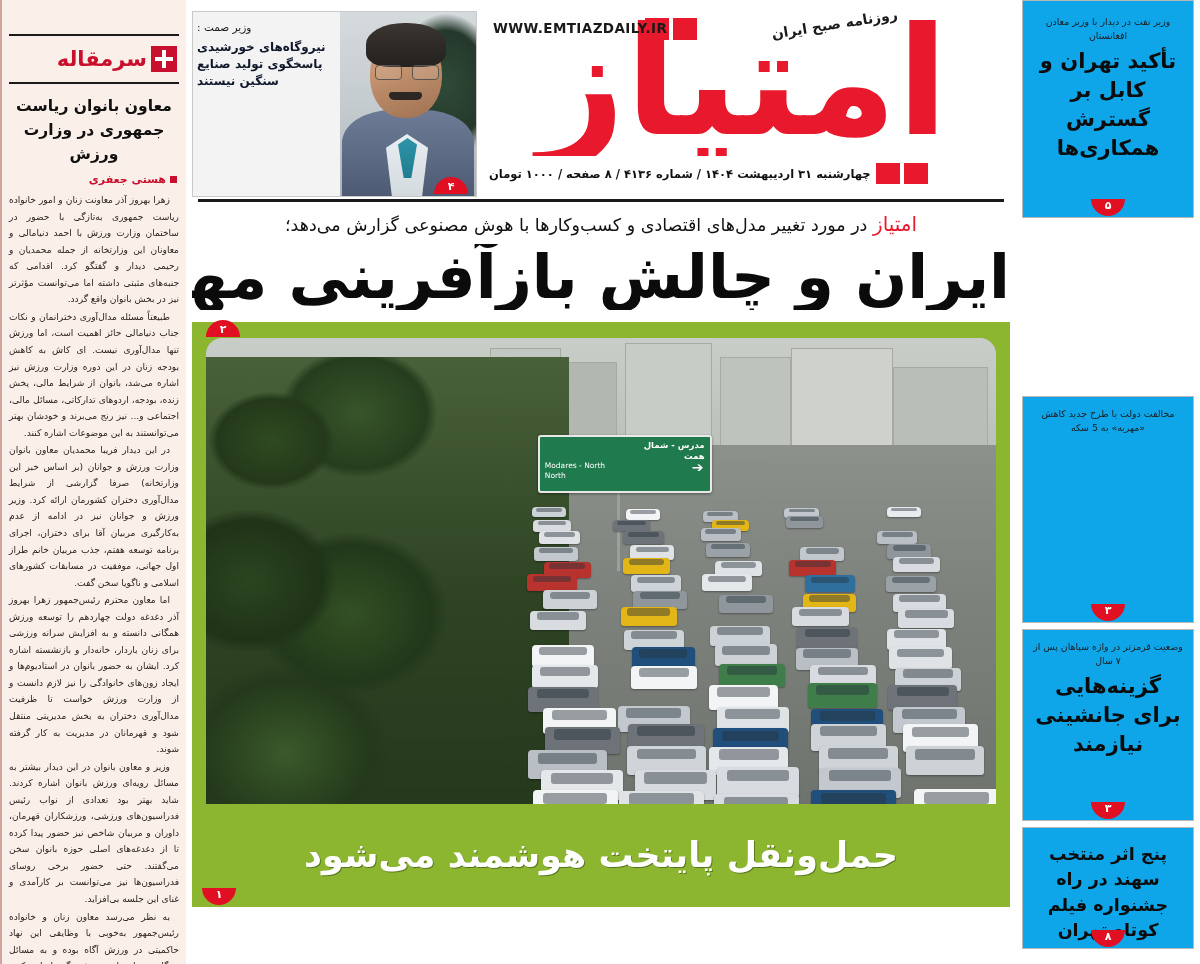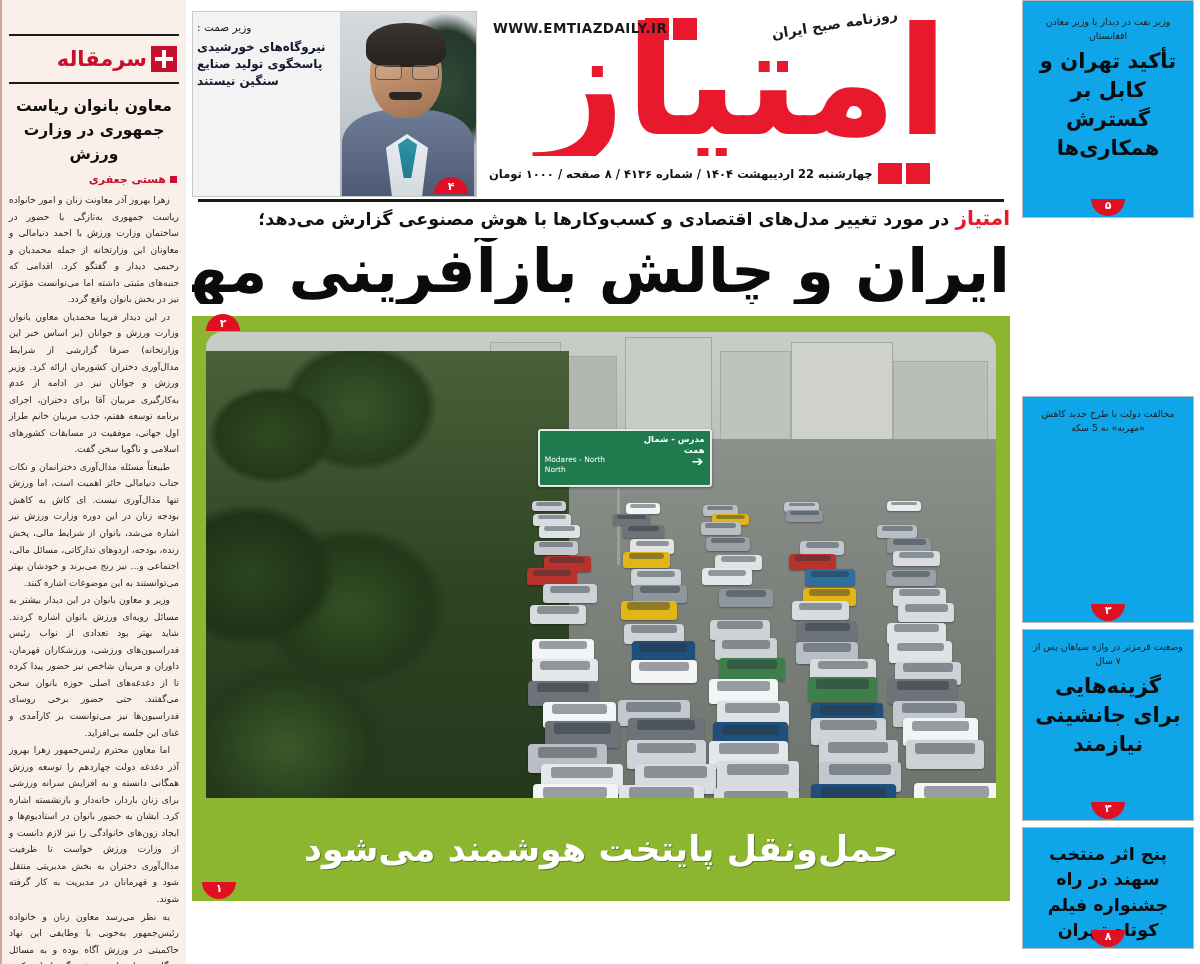--- a/index.html
+++ b/index.html
@@ -306,23 +306,24 @@
   .masthead-rule {
     position: absolute;
     left: 6px; right: 6px;
     bottom: 4px;
     height: 3px;
     background: #1a1a1a;
   }
 
   
   .lead-kicker {
-    text-align: right;
+    margin-top: 6px;
+    text-align: center;
     font-size: 17.5px;
-    font-weight: bold;
+    font-weight: normal;
     color: #111;
     letter-spacing: -.3px;
     white-space: nowrap;
     overflow: hidden;
   }
   .lead-kicker .brand { color: #e8192c; font-size: 20px; }
 
   .lead-headline {
     margin-top: 8px;
     text-align: center;
@@ -519,24 +520,24 @@
 
     <div class="ed-title">معاون بانوان ریاست جمهوری در وزارت ورزش</div>
 
     <div class="ed-author">
       <span class="sq"></span>
       <span class="name">هستی جعفری</span>
     </div>
 
     <div class="ed-body">
       <p>زهرا بهروز آذر معاونت زنان و امور خانواده ریاست جمهوری به‌تازگی با حضور در ساختمان وزارت ورزش با احمد دنیامالی و معاونان این وزارتخانه از جمله محمدیان و رحیمی دیدار و گفتگو کرد. اقدامی که جنبه‌های مثبتی داشته اما می‌توانست مؤثرتر نیز در بخش بانوان واقع گردد.</p>
+      <p>طبیعتاً مسئله مدال‌آوری دخترانمان و نکات جناب دنیامالی حائز اهمیت است، اما ورزش تنها مدال‌آوری نیست. ای کاش به کاهش بودجه زنان در این دوره وزارت ورزش نیز اشاره می‌شد، بانوان از شرایط مالی، پخش زنده، بودجه، اردوهای تدارکاتی، مسائل مالی، اجتماعی و... نیز رنج می‌برند و خودشان بهتر می‌توانستند به این موضوعات اشاره کنند.</p>
       <p>در این دیدار فریبا محمدیان معاون بانوان وزارت ورزش و جوانان (بر اساس خبر این وزارتخانه) صرفا گزارشی از شرایط مدال‌آوری دختران کشورمان ارائه کرد. وزیر ورزش و جوانان نیز در ادامه از عدم به‌کارگیری مربیان آقا برای دختران، اجرای برنامه توسعه هفتم، جذب مربیان خانم طراز اول جهانی، موفقیت در مسابقات کشورهای اسلامی و ناگویا سخن گفت.</p>
-      <p>طبیعتاً مسئله مدال‌آوری دخترانمان و نکات جناب دنیامالی حائز اهمیت است، اما ورزش تنها مدال‌آوری نیست. ای کاش به کاهش بودجه زنان در این دوره وزارت ورزش نیز اشاره می‌شد، بانوان از شرایط مالی، پخش زنده، بودجه، اردوهای تدارکاتی، مسائل مالی، اجتماعی و... نیز رنج می‌برند و خودشان بهتر می‌توانستند به این موضوعات اشاره کنند.</p>
+      <p>اما معاون محترم رئیس‌جمهور زهرا بهروز آذر دغدغه دولت چهاردهم را توسعه ورزش همگانی دانسته و به افزایش سرانه ورزشی برای زنان باردار، خانه‌دار و بازنشسته اشاره کرد. ایشان به حضور بانوان در استادیوم‌ها و ایجاد زون‌های خانوادگی را نیز لازم دانست و از وزارت ورزش خواست تا ظرفیت مدال‌آوری دختران به بخش مدیریتی منتقل شود و قهرمانان در مدیریت به کار گرفته شوند.</p>
       <p>وزیر و معاون بانوان در این دیدار بیشتر به مسائل رویه‌ای ورزش بانوان اشاره کردند. شاید بهتر بود تعدادی از نواب رئیس فدراسیون‌های ورزشی، ورزشکاران قهرمان، داوران و مربیان شاخص نیز حضور پیدا کرده تا از دغدغه‌های اصلی حوزه بانوان سخن می‌گفتند. حتی حضور برخی روسای فدراسیون‌ها نیز می‌توانست بر کارآمدی و غنای این جلسه بی‌افزاید.</p>
-      <p>اما معاون محترم رئیس‌جمهور زهرا بهروز آذر دغدغه دولت چهاردهم را توسعه ورزش همگانی دانسته و به افزایش سرانه ورزشی برای زنان باردار، خانه‌دار و بازنشسته اشاره کرد. ایشان به حضور بانوان در استادیوم‌ها و ایجاد زون‌های خانوادگی را نیز لازم دانست و از وزارت ورزش خواست تا ظرفیت مدال‌آوری دختران به بخش مدیریتی منتقل شود و قهرمانان در مدیریت به کار گرفته شوند.</p>
       <p>به نظر می‌رسد معاون زنان و خانواده رئیس‌جمهور به‌خوبی با وظایفی این نهاد حاکمیتی در ورزش آگاه بوده و به مسائل همگانی و اجتماعی و فرهنگی اشاره کرد. موضوعی که به رفع نقاط خلأ مفقوده‌شده وزارت ورزش در این دوره است. وزارت ورزش که تنها دغدغه روندها داشته باشد تنها باید به زیرساخت‌ها و مسائل کلان ورزش بپردازد و مسائل تخصصی را به فدراسیون‌ها و در رأس ورزش کشور به کمیته ملی المپیک واگذار کند و خود به بخش دولتی - عمومی بپردازد.</p>
 
     </div>
   </div>
 
   <div class="center-col">
 
     <div class="masthead">
 
       <div class="logo-block">
@@ -545,21 +546,21 @@
         <div class="logo-url-blocks">
             <i></i>
             <i></i>
           </div>
         <div class="logo-url">WWW.EMTIAZDAILY.IR</div>
         <div class="logo-dateline">
           <div class="dt-blocks">
               <i></i>
               <i></i>
             </div>
-          <div class="dtext">چهارشنبه 22 اردیبهشت ۱۴۰۴ / شماره ۴۱۳۶ / ۸ صفحه / ۱۰۰۰ تومان</div>
+          <div class="dtext">چهارشنبه ۳۱ اردیبهشت ۱۴۰۴ / شماره ۴۱۳۶ / ۸ صفحه / ۱۰۰۰ تومان</div>
         </div>
       </div>
 
       <div class="top-story">
         <div class="ts-text">
           <div class="ts-kicker">وزیر صمت :</div>
           <div class="ts-head">نیروگاه‌های خورشیدی پاسخگوی تولید صنایع سنگین نیستند</div>
         </div>
         <div class="portrait">
           <div class="pt-chairback"></div>

